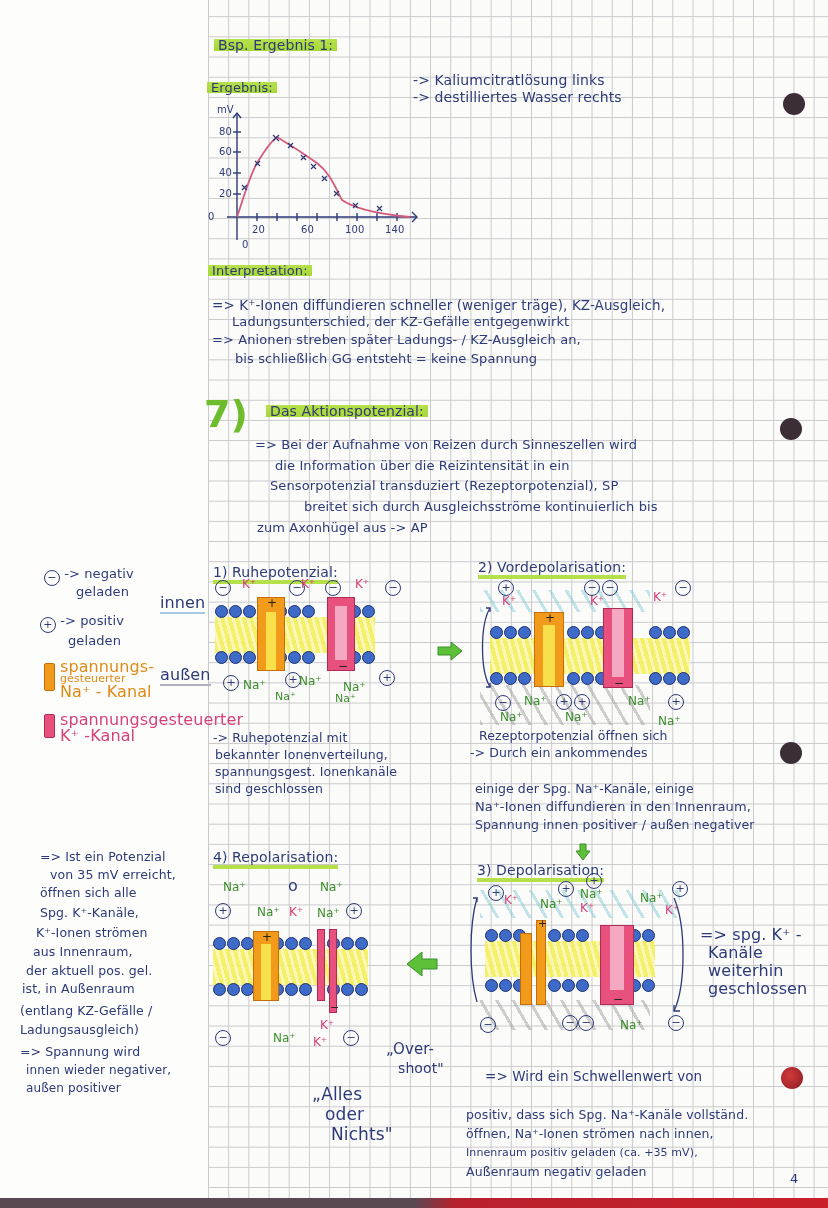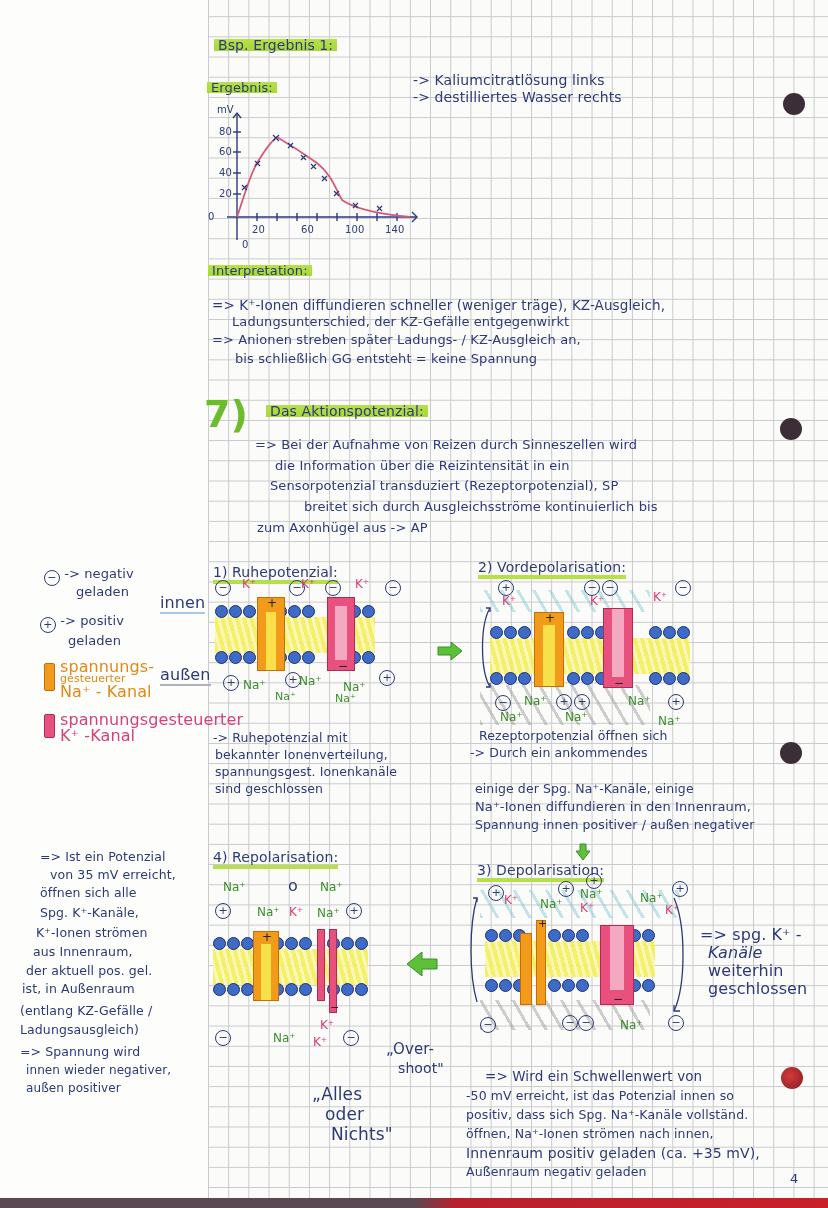--- a/index.html
+++ b/index.html
@@ -334,35 +334,34 @@
   </div>
   <svg style="position:absolute; left:467px; top:895px;" width="16" height="110" viewBox="0 0 16 110">
       <path d="M10,3 C2,30 2,80 10,107" stroke="#2d3a78" stroke-width="1.3" fill="none"></path>
       <path d="M6,3 L10,3 L10,7" stroke="#2d3a78" stroke-width="1.3" fill="none"></path>
     </svg>
   <svg style="position:absolute; left:670px; top:895px;" width="18" height="120" viewBox="0 0 18 120">
       <path d="M4,3 C16,30 16,90 4,116" stroke="#2d3a78" stroke-width="1.3" fill="none"></path>
       <path d="M4,110 L4,116 L10,116" stroke="#2d3a78" stroke-width="1.3" fill="none"></path>
     </svg>
   <div class="hw small" style="left:700px; top:927px;">=&gt; spg. K⁺ -</div>
-  <div class="hw small" style="left:708px; top:945px;font-style:italic;">Kanäle</div>
+  <div class="hw small" style="left:708px; top:945px;">Kanäle</div>
   <div class="hw small" style="left:708px; top:963px;">weiterhin</div>
   <div class="hw small" style="left:708px; top:981px;">geschlossen</div>
 
   <div class="hw" style="left:386px; top:1040px; font-size:15px;">„Over-</div>
   <div class="hw" style="left:398px; top:1059px; font-size:14px;">shoot"</div>
   <div class="hw" style="left:312px; top:1084px; font-size:17px; line-height:20px;">„Alles</div>
   <div class="hw" style="left:325px; top:1104px; font-size:17px; line-height:20px;">oder</div>
   <div class="hw" style="left:331px; top:1124px; font-size:17px; line-height:20px;">Nichts"</div>
 
   <div class="hw small" style="left:485px; top:1068px; font-size:13.5px;">=&gt; Wird ein Schwellenwert von</div>
-  <div class="hw small" style="left:466px; top:1088px; font-size:12.5px;">-50 mV erreicht, ist das Potenzial innen so</div>
   <div class="hw small" style="left:466px; top:1107px; font-size:12.5px;">positiv, dass sich Spg. Na⁺-Kanäle vollständ.</div>
   <div class="hw small" style="left:466px; top:1126px; font-size:12.5px;">öffnen, Na⁺-Ionen strömen nach innen,</div>
-  <div class="hw small" style="left:466px; top:1145px; font-size:14px;">Innenraum positiv geladen (ca. +35 mV),</div>
+  <div class="hw small" style="left:466px; top:1145px; font-size:11px;">Innenraum positiv geladen (ca. +35 mV),</div>
   <div class="hw small" style="left:466px; top:1164px; font-size:12.5px;">Außenraum negativ geladen</div>
   <div class="hw" style="left:790px; top:1170px;">4</div>
 
   <div class="hw" style="left:213px; top:848px; font-size:14px;"><span class="hl-thin">4) Repolarisation:</span></div>
   <div class="membrane" style="left:213px; top:875px; width:170px; height:160px;">
     <div class="ion green" style="left:10px; top:5px;">Na⁺</div>
     <div class="hw small" style="left:75px; top:3px;">o</div>
     <div class="ion green" style="left:107px; top:5px;">Na⁺</div>
     <div class="charge" style="left:2px; top:28px;">+</div>
     <div class="ion green" style="left:44px; top:30px;">Na⁺</div>

